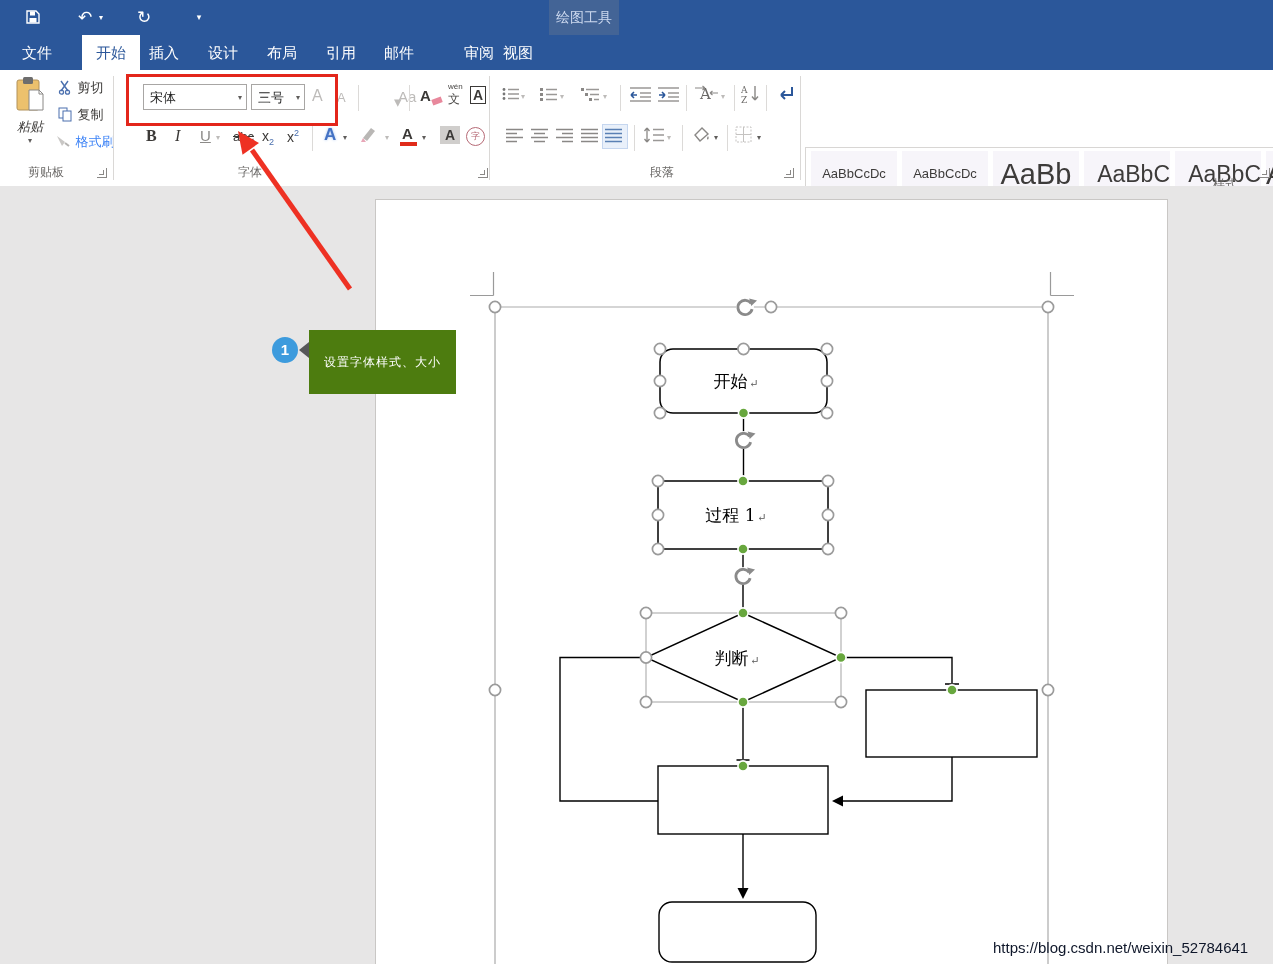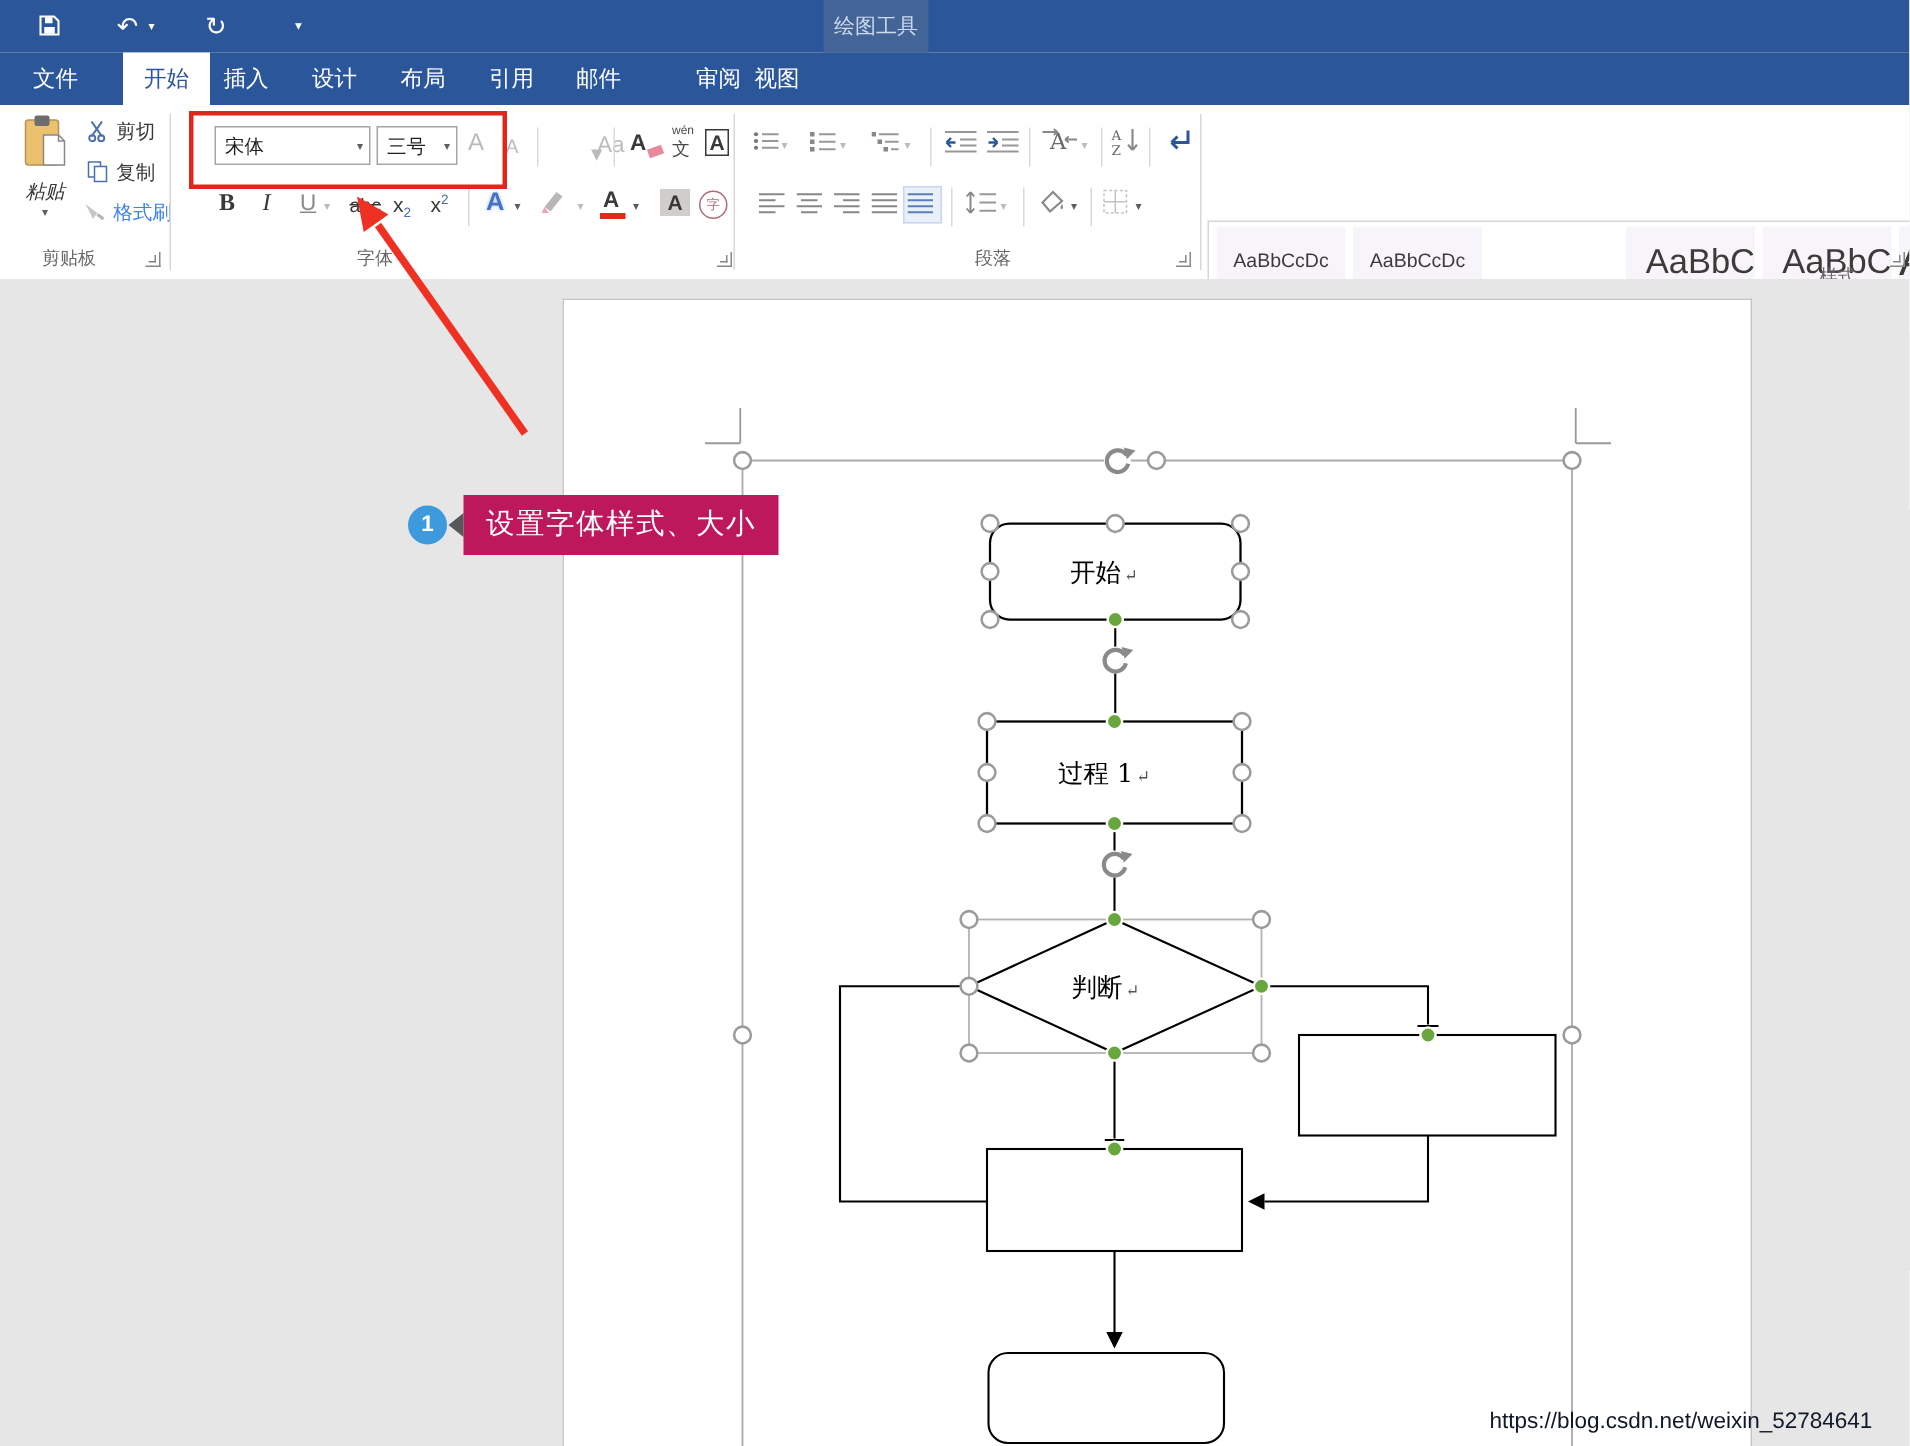--- a/index.html
+++ b/index.html
@@ -47,22 +47,22 @@
   
   #canvas{left:0;top:186px;width:1273px;height:778px;background:#e7e6e6;}
   #page{position:absolute;left:375px;top:13px;width:791px;height:765px;background:#fff;
         border:1px solid #c9c7c5;border-bottom:none;}
   #watermark{left:993px;top:939px;width:280px;color:#0f172a;font-size:15px;z-index:30;}
   
   #red-box{left:126px;top:74px;width:206px;height:46px;border:3px solid #e3261b;z-index:40;}
   #callout-circle{left:272px;top:337px;width:26px;height:26px;border-radius:50%;
                   background:#3d9bdd;color:#fff;font-size:15px;font-weight:bold;
                   text-align:center;line-height:26px;z-index:41;}
-  #callout-tip{left:309px;top:330px;height:40px;line-height:40px;padding:0 15px;
-               background:#be185d;color:#fff;font-size:19px;letter-spacing:1px;z-index:41;}
+  #callout-tip{left:309px;top:330px;height:40px;line-height:40px;padding:12px 15px;
+               background:#4d7c0f;color:#fff;font-size:12px;letter-spacing:1px;z-index:41;}
   #callout-tip::before{content:"";position:absolute;left:-10px;top:12px;width:0;height:0;
                border-top:8px solid transparent;border-bottom:8px solid transparent;
                border-right:10px solid #58585a;}
   svg text{font-family:"DejaVu Serif","Liberation Serif",serif;}
 </style>
 </head>
 <body>
 
 <div id="screen">
 
@@ -270,20 +270,24 @@
 
     <div class="abs" id="styles-strip" style="position:absolute;">
       <div class="stylecard" style="left:5px;">
         <span class="prev">AaBbCcDc</span>
         <span class="lbl"><span class="mark">↵</span><span>正文</span></span>
       </div>
       <div class="stylecard" style="left:96px;">
         <span class="prev">AaBbCcDc</span>
         <span class="lbl"><span class="mark">↵</span><span>无间隔</span></span>
       </div>
+      <div class="stylecard" style="left:187px;">
+        <span class="prev big1">AaBb</span>
+        <span class="lbl">标题 1</span>
+      </div>
       <div class="stylecard" style="left:278px;">
         <span class="prev big2">AaBbC</span>
         <span class="lbl">标题 2</span>
       </div>
       <div class="stylecard" style="left:369px;">
         <span class="prev big2">AaBbC</span>
         <span class="lbl">标题</span>
       </div>
       <div class="stylecard" style="left:460px;width:20px;text-align:left;">
         <span class="prev big1">A</span>

